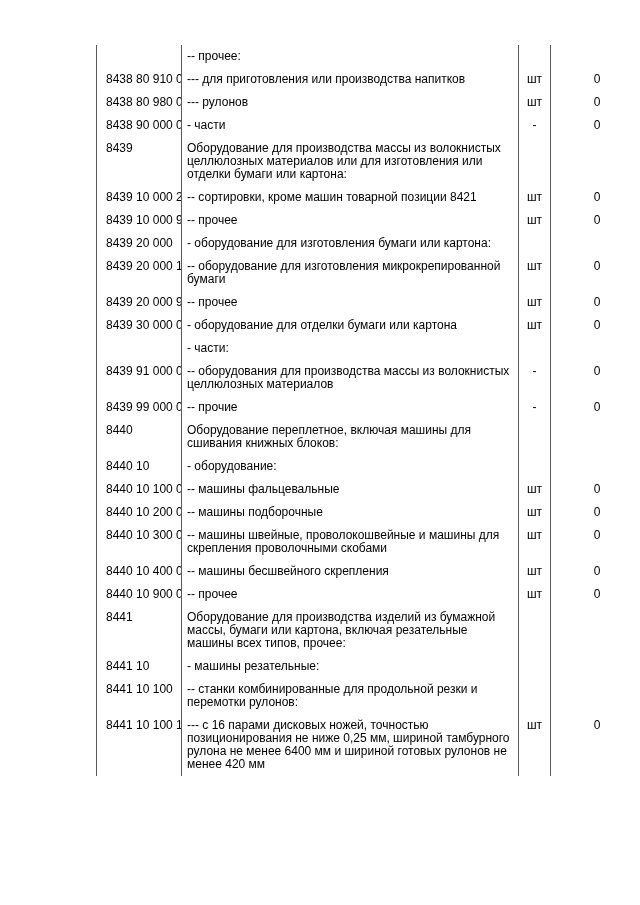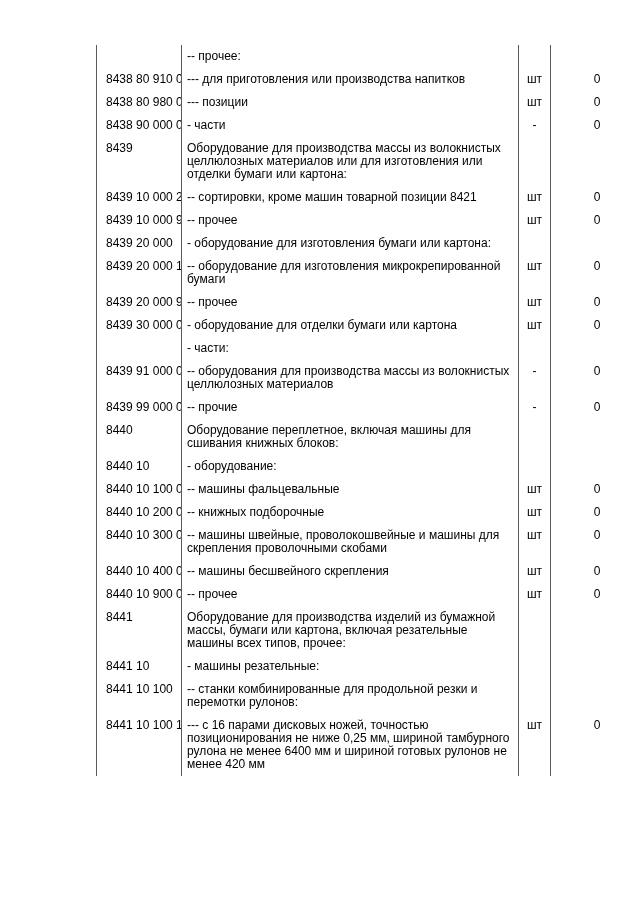--- a/index.html
+++ b/index.html
@@ -75,21 +75,21 @@
     <td class="col-rate"></td>
   </tr>
         <tr>
     <td class="col-code">8438 80 910 0</td>
     <td class="col-desc">--- для приготовления или производства напитков</td>
     <td class="col-unit">шт</td>
     <td class="col-rate">0</td>
   </tr>
         <tr>
     <td class="col-code">8438 80 980 0</td>
-    <td class="col-desc">--- позиции</td>
+    <td class="col-desc">--- рулонов</td>
     <td class="col-unit">шт</td>
     <td class="col-rate">0</td>
   </tr>
         <tr>
     <td class="col-code">8438 90 000 0</td>
     <td class="col-desc">- части</td>
     <td class="col-unit">-</td>
     <td class="col-rate">0</td>
   </tr>
         <tr>
@@ -165,21 +165,21 @@
     <td class="col-rate"></td>
   </tr>
         <tr>
     <td class="col-code">8440 10 100 0</td>
     <td class="col-desc">-- машины фальцевальные</td>
     <td class="col-unit">шт</td>
     <td class="col-rate">0</td>
   </tr>
         <tr>
     <td class="col-code">8440 10 200 0</td>
-    <td class="col-desc">-- книжных подборочные</td>
+    <td class="col-desc">-- машины подборочные</td>
     <td class="col-unit">шт</td>
     <td class="col-rate">0</td>
   </tr>
         <tr>
     <td class="col-code">8440 10 300 0</td>
     <td class="col-desc">-- машины швейные, проволокошвейные и машины для скрепления проволочными скобами</td>
     <td class="col-unit">шт</td>
     <td class="col-rate">0</td>
   </tr>
         <tr>

